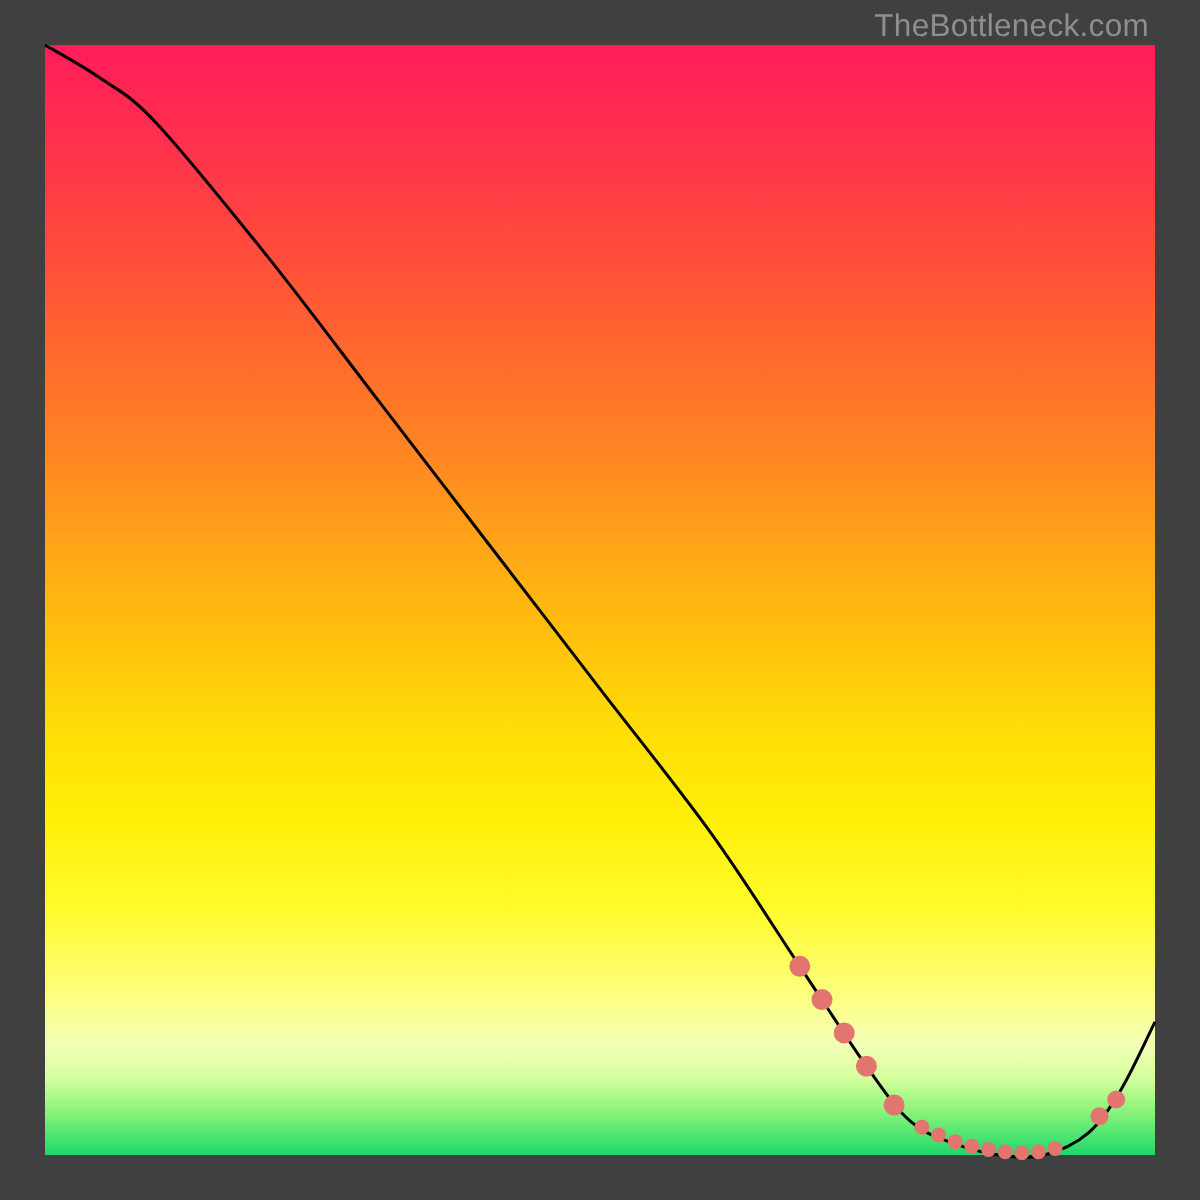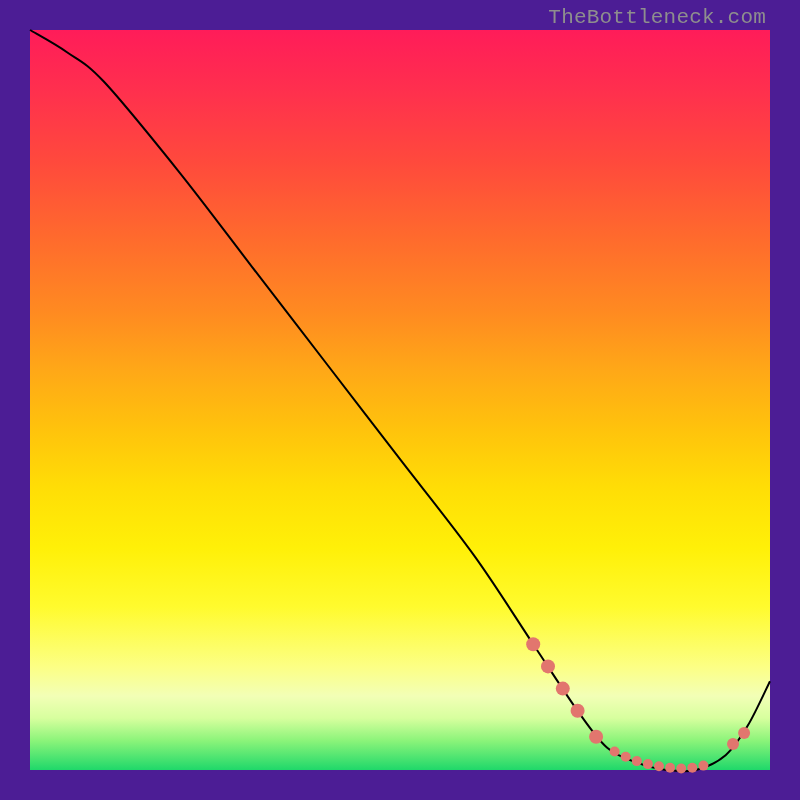--- a/index.html
+++ b/index.html
@@ -8,22 +8,21 @@
     width: 800px;
     height: 800px;
     background: #000;
     overflow: hidden;
     font-family: Arial, Helvetica, sans-serif;
   }
   .frame {
     position: relative;
     width: 800px;
     height: 800px;
-    background: #4c1d95;
-    font-family: Liberation Mono, monospace;
+    background: #404040;
   }
   .plot-area {
     position: absolute;
     left: 30px;
     top: 30px;
     width: 740px;
     height: 740px;
     
     background: linear-gradient(
       to bottom,

